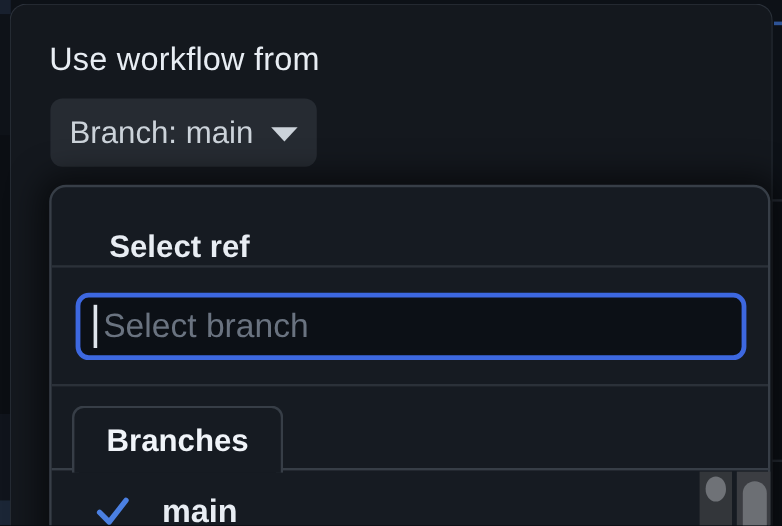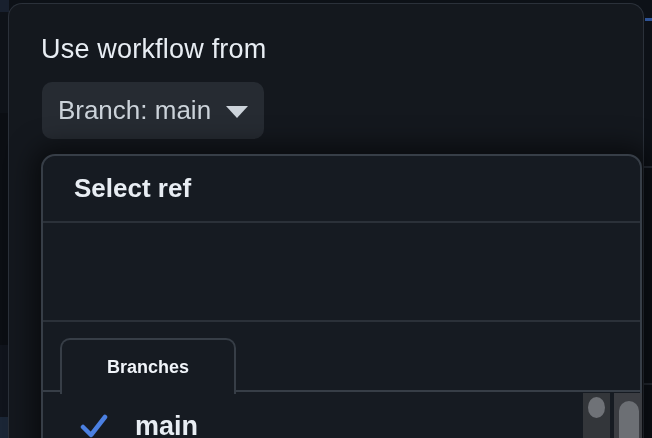--- a/index.html
+++ b/index.html
@@ -40,38 +40,38 @@
               display:flex;align-items:center;justify-content:center;gap:15px;
               font-family:inherit;font-size:26px;color:#ccd3da;}
   .caret-down{width:0;height:0;border-left:11px solid transparent;border-right:11px solid transparent;
               border-top:12px solid #ccd3da;margin-top:3px;}
 
   
   .panel{position:absolute;left:32px;top:150px;width:601px;height:320px;
          background:var(--panel-bg);border:2px solid var(--border);
          border-radius:14px;box-shadow:0 0 26px 8px rgba(0,0,0,.55);}
   .panel-header{position:absolute;left:0;right:0;top:0;height:65px;
-                display:flex;align-items:center;padding-left:31px;}
+                display:flex;align-items:flex-end;padding-left:48px;}
   .panel-title{font-size:26px;font-weight:700;color:var(--text-primary);}
   .divider{position:absolute;left:0;right:0;height:2px;background:var(--divider);}
   .divider.d1{top:65px;}
   .divider.d2{top:164px;}
 
   .input-wrap{position:absolute;left:20px;top:88px;width:559px;height:56px;}
   .ref-input{width:100%;height:100%;background:var(--input-bg);
              border:4px solid var(--focus-ring);border-radius:11px;
              font-family:inherit;font-size:28px;color:var(--text-primary);
              padding:0 0 0 19px;outline:none;caret-color:transparent;}
   .ref-input::placeholder{color:var(--placeholder);opacity:1;}
   .text-cursor{position:absolute;left:15px;top:10px;width:3px;height:36px;background:#dfe5ec;}
 
   .tab-row{position:absolute;left:0;right:0;top:182px;height:54px;
            border-bottom:2px solid var(--border);}
   .tab{position:absolute;top:0;height:54px;display:flex;align-items:center;justify-content:center;
-       font-size:18px;cursor:pointer;}
+       font-size:26px;cursor:pointer;}
   .tab.active{left:17px;width:176px;height:56px;background:var(--panel-bg);
               border:2px solid var(--border);border-bottom:none;border-radius:10px 10px 0 0;
               font-weight:700;color:#f0f4f9;z-index:2;}
   .tab.inactive{left:193px;width:132px;color:var(--text-muted);font-weight:600;}
 
   .ref-list{position:absolute;left:0;right:0;top:238px;bottom:0;}
   .ref-row{position:absolute;left:0;right:60px;top:0;height:64px;
            display:flex;align-items:center;cursor:pointer;}
   .check{margin-left:37px;width:28px;height:24px;flex:none;}
   .ref-label{margin-left:27px;font-size:27px;font-weight:700;color:var(--text-primary);}
@@ -112,20 +112,24 @@
       <span class="caret-down"></span>
     </button>
 
     <div class="panel">
 
       <div class="panel-header">
         <span class="panel-title">Select ref</span>
       </div>
       <div class="divider d1"></div>
 
+      <div class="input-wrap">
+        <input class="ref-input" type="text" placeholder="Select branch" style="">
+        <span class="text-cursor"></span>
+      </div>
 
       <div class="divider d2"></div>
 
       <div class="tab-row">
         <div class="tab active">
           <span>Branches</span>
         </div>
       </div>
 
       <div class="ref-list">

